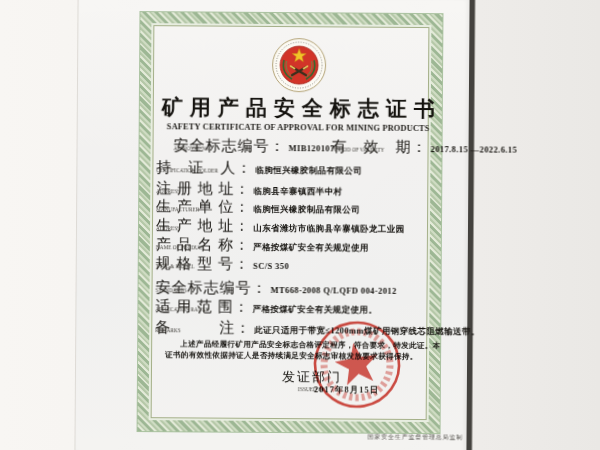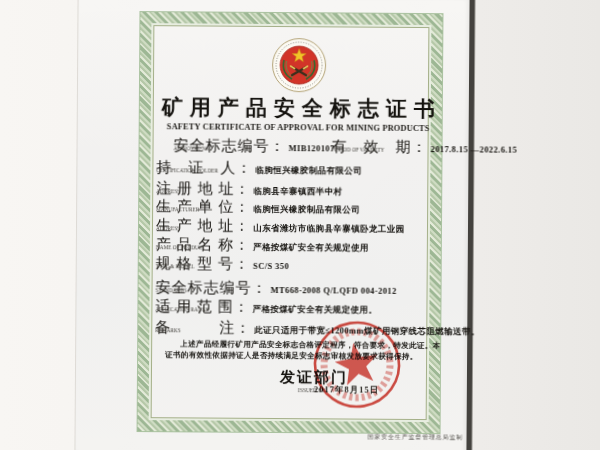--- a/index.html
+++ b/index.html
@@ -40,21 +40,21 @@
   .cap{
     position:absolute;left:0;top:10px;font-size:6px;color:#45433e;
     transform:scale(.88);transform-origin:left top;white-space:nowrap;letter-spacing:0;
   }
   .statement{
     position:absolute;left:19px;top:342px;width:288px;
     font-size:7.6px;line-height:11px;color:#1b1915;font-weight:bold;letter-spacing:.3px;
   }
   .statement .l1{text-indent:15px;}
   .issued{position:absolute;left:134px;top:371px;width:64px;text-align:center;}
-  .issued .cn{font-size:15px;font-weight:bold;letter-spacing:2px;color:#14120e;white-space:nowrap;}
+  .issued .cn{font-size:13px;font-weight:normal;letter-spacing:2px;color:#14120e;white-space:nowrap;}
   .issued .en{font-size:6px;color:#45433e;transform:scale(.9);transform-origin:center top;}
   .issue-date{
     position:absolute;left:168px;top:387px;font-size:8.5px;font-weight:bold;
     color:#201d18;letter-spacing:1px;white-space:nowrap;text-align:center;
   }
   .seal{position:absolute;left:162px;top:318px;width:98px;height:98px;opacity:.88;mix-blend-mode:multiply;}
   .footer-note{
     position:absolute;left:222px;top:435px;font-size:6.2px;color:#4c4a45;
     letter-spacing:1px;white-space:nowrap;transform:scale(.95);transform-origin:left top;
   }

